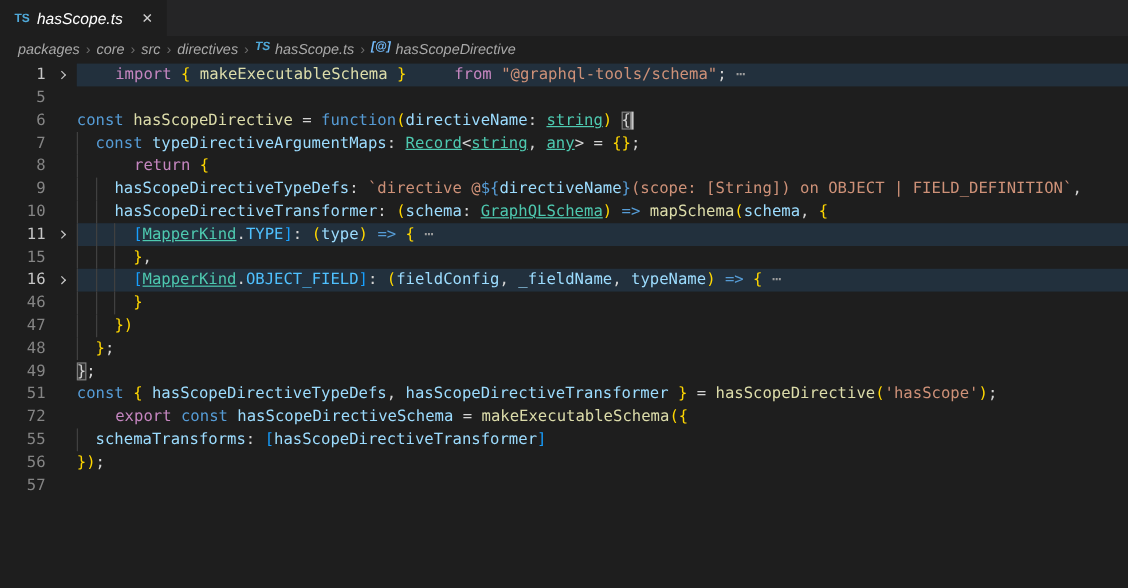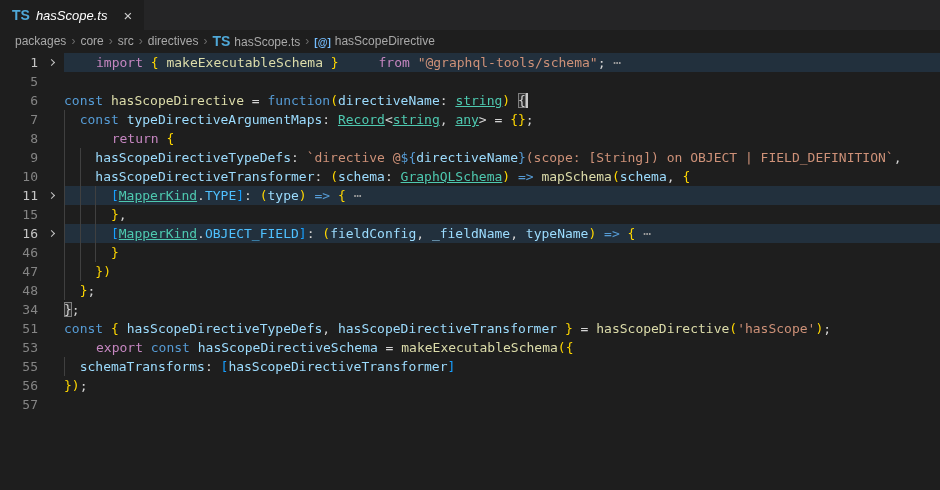--- a/index.html
+++ b/index.html
@@ -4,28 +4,28 @@
 <style>
   * { box-sizing: border-box; }
   html,body { margin:0; padding:0; width:940px; height:490px; overflow:hidden;
               background:#1e1e1e; font-family:"Liberation Sans", sans-serif; }
   .window { width:940px; height:490px; display:flex; flex-direction:column; background:var(--bg); }
 
   
   .tabbar { height:30px; background:var(--tabbarBg); display:flex; flex:none; }
   .tab { height:30px; background:var(--bg); display:flex; align-items:center;
          padding:0 10px 0 12px; gap:6px; cursor:pointer; }
-  .ts-badge { color:var(--tsIcon); font-size:14px; font-weight:bold; letter-spacing:0; }
+  .ts-badge { color:var(--tsIcon); font-size:10px; font-weight:bold; letter-spacing:0; }
   .tab-title { color:var(--tabFg); font-style:italic; font-size:13px; }
   .tab-close { color:#cfcfcf; font-size:15px; line-height:1; margin-left:8px; padding:1px 2px; }
 
   
   .breadcrumbs { height:22px; background:var(--bg); display:flex; align-items:center;
                  padding-left:15px; font-size:12px; color:var(--breadcrumbFg); flex:none; }
-  .bc-item { display:flex; align-items:flex-end; gap:4px; cursor:pointer; white-space:nowrap; }
+  .bc-item { display:flex; align-items:flex-start; gap:4px; cursor:pointer; white-space:nowrap;font-style:italic; }
   .bc-sep { color:#6b6b6b; margin:0 5px; font-size:12px; }
   .sym-icon { color:var(--symIcon); font-size:10px; font-weight:bold; }
 
   
   .editor { flex:1; position:relative; font-family:"DejaVu Sans Mono", monospace;
             font-size:13px; line-height:19px; padding-top:1px; }
   .line { display:flex; height:19px; position:relative; }
   .ln   { width:38px; flex:none; text-align:right; color:var(--gutterFg); user-select:none; }
   .line.hl .ln { color:var(--gutterHlFg); }
   .chev { width:26px; flex:none; display:flex; align-items:center; justify-content:center; }
@@ -153,31 +153,31 @@
         <span class="ln">47</span>
         <span class="chev"></span>
         <span class="code"><span class="guide" style="left: 0ch;"></span><span class="guide" style="left: 2ch;"></span><span class="tok tok-pn">    </span><span class="tok tok-b1">})</span></span>
       </div>
       <div class="line">
         <span class="ln">48</span>
         <span class="chev"></span>
         <span class="code"><span class="guide" style="left: 0ch;"></span><span class="tok tok-pn">  </span><span class="tok tok-b1">}</span><span class="tok tok-pn">;</span></span>
       </div>
       <div class="line">
-        <span class="ln">34</span>
+        <span class="ln">49</span>
         <span class="chev"></span>
         <span class="code"><span class="tok tok-match">}</span><span class="tok tok-pn">;</span></span>
       </div>
       <div class="line">
         <span class="ln">51</span>
         <span class="chev"></span>
         <span class="code"><span class="tok tok-kw2">const </span><span class="tok tok-b1">{ </span><span class="tok tok-var">hasScopeDirectiveTypeDefs</span><span class="tok tok-pn">, </span><span class="tok tok-var">hasScopeDirectiveTransformer</span><span class="tok tok-b1"> }</span><span class="tok tok-pn"> = </span><span class="tok tok-fn">hasScopeDirective</span><span class="tok tok-b1">(</span><span class="tok tok-str">'hasScope'</span><span class="tok tok-b1">)</span><span class="tok tok-pn">;</span></span>
       </div>
       <div class="line">
-        <span class="ln">53</span>
+        <span class="ln">72</span>
         <span class="chev"></span>
         <span class="code"><span class="tok tok-kw1">export </span><span class="tok tok-kw2">const </span><span class="tok tok-var">hasScopeDirectiveSchema</span><span class="tok tok-pn"> = </span><span class="tok tok-fn">makeExecutableSchema</span><span class="tok tok-b1">({</span></span>
       </div>
       <div class="line">
         <span class="ln">55</span>
         <span class="chev"></span>
         <span class="code"><span class="guide" style="left: 0ch;"></span><span class="tok tok-pn">  </span><span class="tok tok-var">schemaTransforms</span><span class="tok tok-pn">: </span><span class="tok tok-b3">[</span><span class="tok tok-var">hasScopeDirectiveTransformer</span><span class="tok tok-b3">]</span></span>
       </div>
       <div class="line">
         <span class="ln">56</span>

